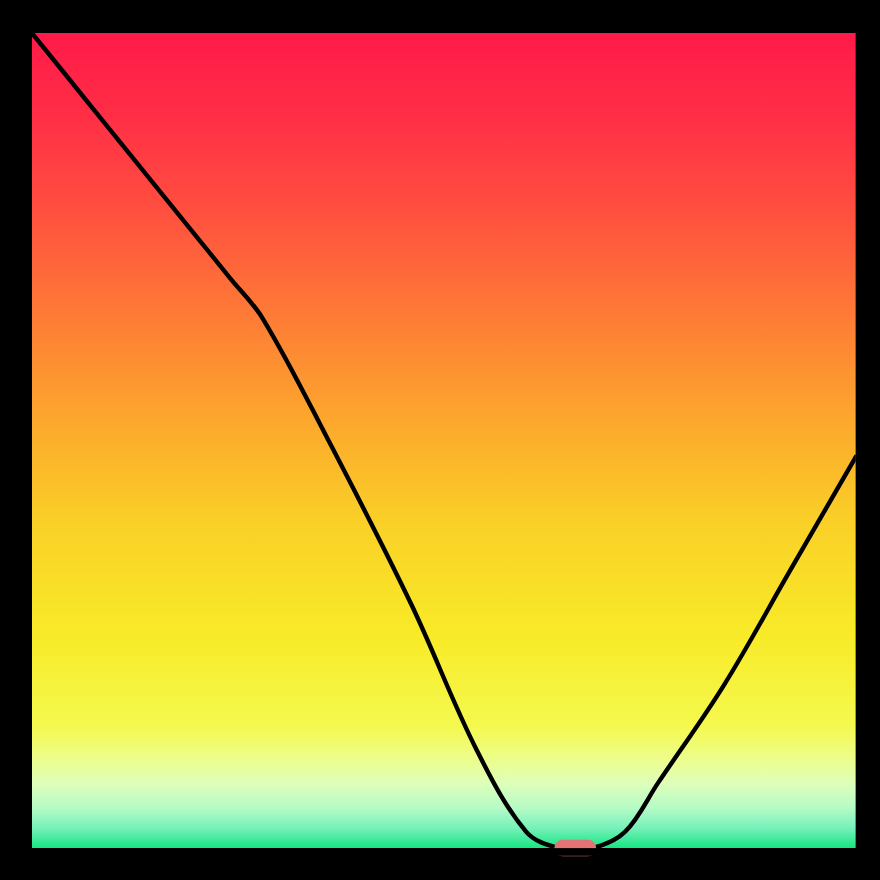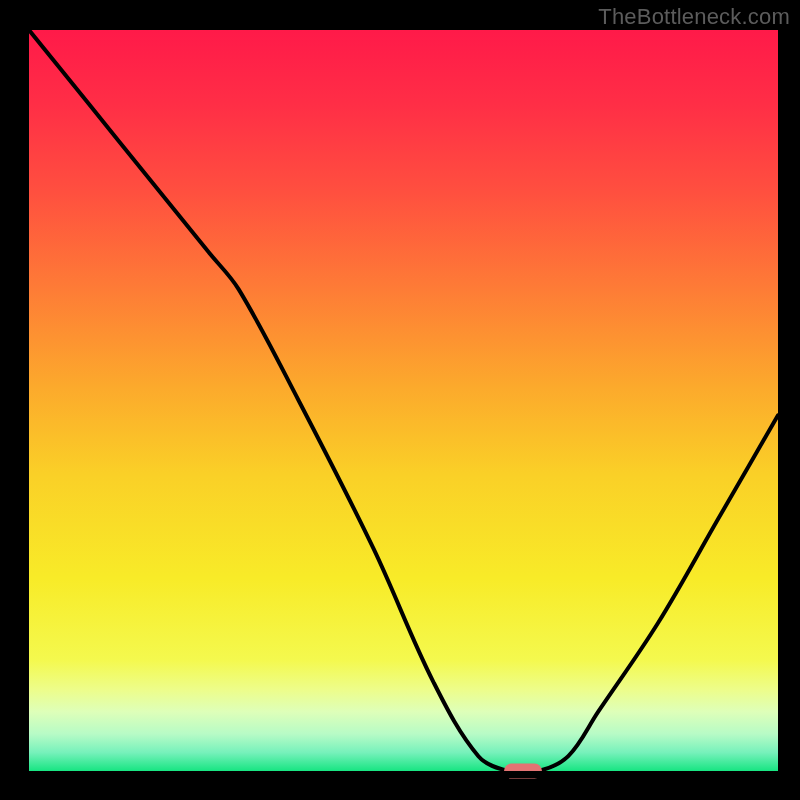--- a/index.html
+++ b/index.html
@@ -62,21 +62,20 @@
     height: 15px;
     border-radius: 8px;
     background: #e47373;
     transform: translate(-50%, -50%);
   }
 </style>
 </head>
 <body>
 <div class="container">
 
-  <div class="watermark">TheBottleneck.com</div>
 
   <div class="plot-area">
     <svg class="gradient" viewBox="0 0 100 100" preserveAspectRatio="none">
       <defs>
         <linearGradient id="bg" x1="0" y1="0" x2="0" y2="1">
             <stop offset="0%" stop-color="#ff1a49"></stop>
             <stop offset="10%" stop-color="#ff2e46"></stop>
             <stop offset="22%" stop-color="#ff503f"></stop>
             <stop offset="35%" stop-color="#fe7c36"></stop>
             <stop offset="48%" stop-color="#fca92c"></stop>

